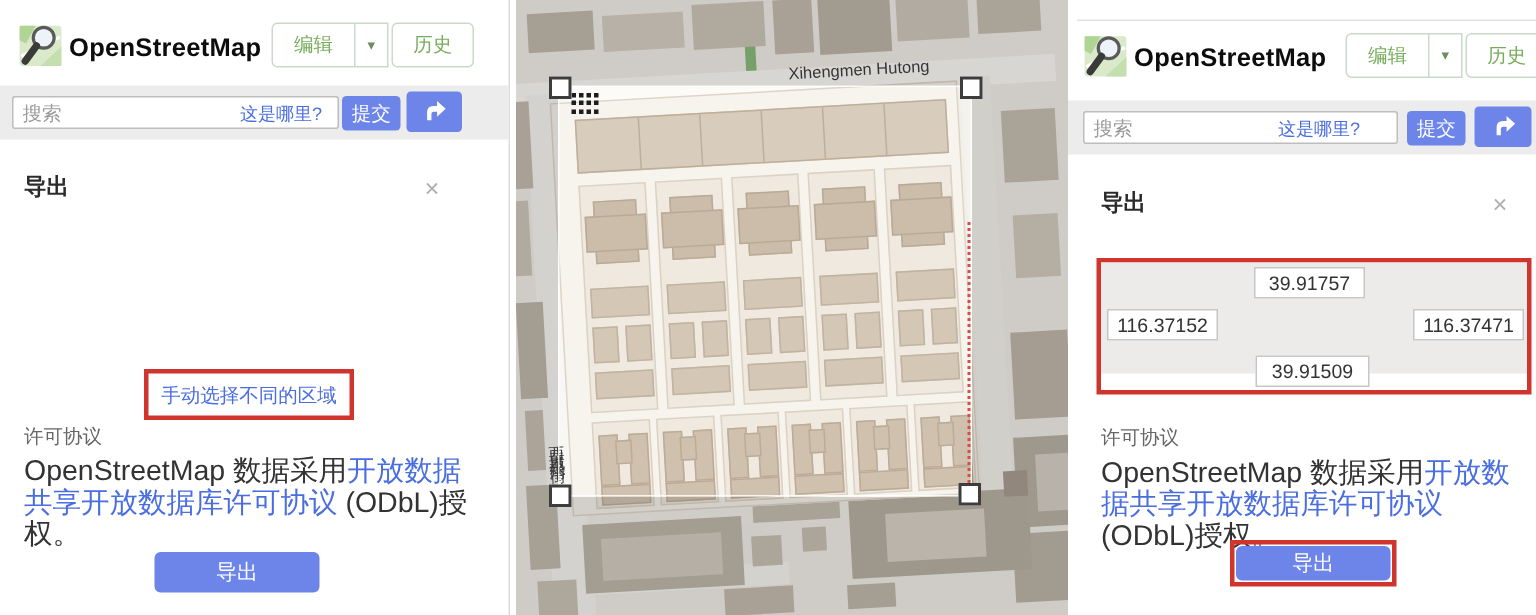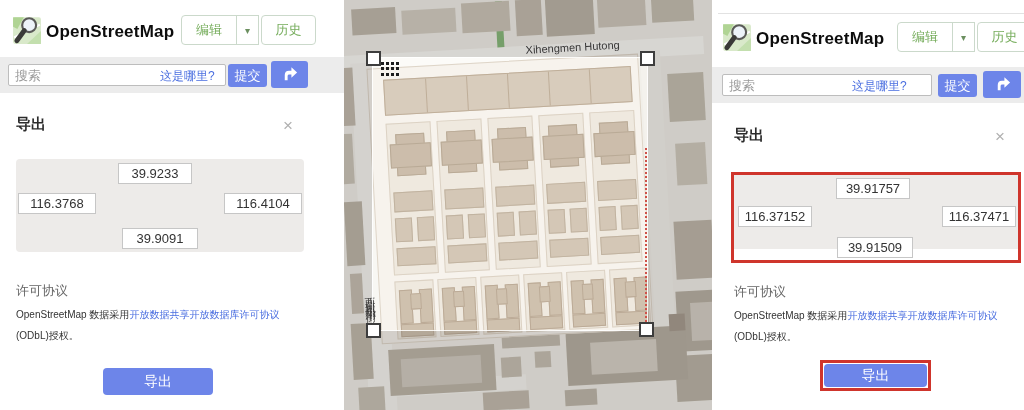--- a/index.html
+++ b/index.html
@@ -1,18 +1,18 @@
 <!DOCTYPE html>
 <html><head>
 <meta charset="utf-8">
 <style>
   html,body{margin:0;padding:0;background:#fff;}
   .screen{position:relative;width:1024px;height:410px;overflow:hidden;background:#fff;
           font-family:"Liberation Sans","DejaVu Sans",sans-serif;}
-  .panel{position:absolute;top:0;height:410px;background:#fff;padding-left:36px;}
+  .panel{position:absolute;top:0;height:410px;background:#fff;}
   .panel-left{left:0;width:339px;border-right:1px solid #dcdcdc;}
   .panel-right{left:712px;width:312px;}
   .topline{position:absolute;left:6px;top:13px;width:306px;border-top:1px solid #e2e2e2;}
   .logo{position:absolute;}
   .brand-title{position:absolute;font-size:17px;font-weight:bold;color:#0d0d0d;letter-spacing:.2px;}
   .navgrp{position:absolute;display:flex;height:30px;}
   .navbtn{display:flex;align-items:center;justify-content:center;background:#fff;
           border:1px solid #cbd9cb;color:#76ad5c;font-size:13px;cursor:pointer;}
   .navbtn.edit{width:54px;border-radius:4px 0 0 4px;}
   .navbtn.caret{width:21px;margin-left:-1px;color:#6b8f5f;font-size:10px;}
@@ -28,21 +28,21 @@
            font-family:"Liberation Sans","DejaVu Sans",sans-serif;}
   .ex-title{position:absolute;font-size:15px;font-weight:bold;color:#2b2b2b;}
   .close{position:absolute;font-size:17px;color:#b0b0b0;cursor:pointer;line-height:1;}
   .coordbox{position:absolute;background:#edebe9;border-radius:4px;}
   .coord{position:absolute;height:19px;border:1px solid #c6c6c6;background:#fff;text-align:center;
          font-size:13px;color:#333;padding:0;outline:none;
          font-family:"Liberation Sans","DejaVu Sans",sans-serif;}
   .redbox{position:absolute;border:3px solid #cf352c;}
   .manual-link{position:absolute;width:100%;text-align:center;font-size:13px;color:#4a6ee0;cursor:pointer;}
   .lic-h{position:absolute;font-size:13px;color:#666;}
-  .lic-p{position:absolute;font-size:10px;line-height:21px;color:#333;}
+  .lic-p{position:absolute;font-size:19px;line-height:21px;color:#333;}
   .lic-p .lnk{color:#4a6ee0;cursor:pointer;}
   .btn-export{position:absolute;background:#6d85e9;color:#fff;border:none;border-radius:4px;
               font-size:14px;display:flex;align-items:center;justify-content:center;cursor:pointer;
               font-family:"Liberation Sans","DejaVu Sans",sans-serif;}
   
   .map{position:absolute;left:344px;top:0;width:368px;height:410px;overflow:hidden;background:#f1efe9;}
   .map-content{position:absolute;left:0;top:0;width:368px;height:410px;
                transform:rotate(-3.2deg);transform-origin:183px 200px;z-index:1;}
   .mrect{position:absolute;}
   .sel{position:absolute;left:28px;top:57px;width:274px;height:272px;z-index:5;
@@ -90,27 +90,24 @@
           <svg width="19" height="19" viewBox="0 0 20 20">
             <path d="M5 17 V11.5 Q5 7 9.5 7 H12 V3.5 L18 9 L12 14.5 V11 H9.8 Q8 11 8 12.5 V17 Z" fill="#fff"></path>
           </svg>
         </span>
       </button>
     </div>
 
     <span class="ex-title" style="left:16px;top:115px;">导出</span>
     <span class="close" style="left:283px;top:117px;">×</span>
 
-    <div class="coordbox" style="left:16px;top:159px;width:288px;height:93px;">
-      <input class="coord" style="left: 102px; top: 4px; width: 72px;" value="39.9233">
-      <input class="coord" style="left: 2px; top: 34px; width: 76px;" value="116.3768">
-      <input class="coord" style="left: 208px; top: 34px; width: 76px;" value="116.4104">
-      <input class="coord" style="left: 106px; top: 69px; width: 74px;" value="39.9091">
-    </div>
-
+
+    <div class="redbox" style="left:96px;top:246px;width:134px;height:28px;">
+      <span class="manual-link" style="top:6px;">手动选择不同的区域</span>
+    </div>
 
     <span class="lic-h" style="left:16px;top:282px;">许可协议</span>
     <div class="lic-p" style="left:16px;top:304px;width:296px;">
       <span>OpenStreetMap 数据采用</span><span class="lnk">开放数据共享开放数据库许可协议</span><span> (ODbL)授权。</span>
     </div>
 
     <button class="btn-export" style="left:103px;top:368px;width:110px;height:27px;">导出</button>
   </div>
 
   <div class="map">

